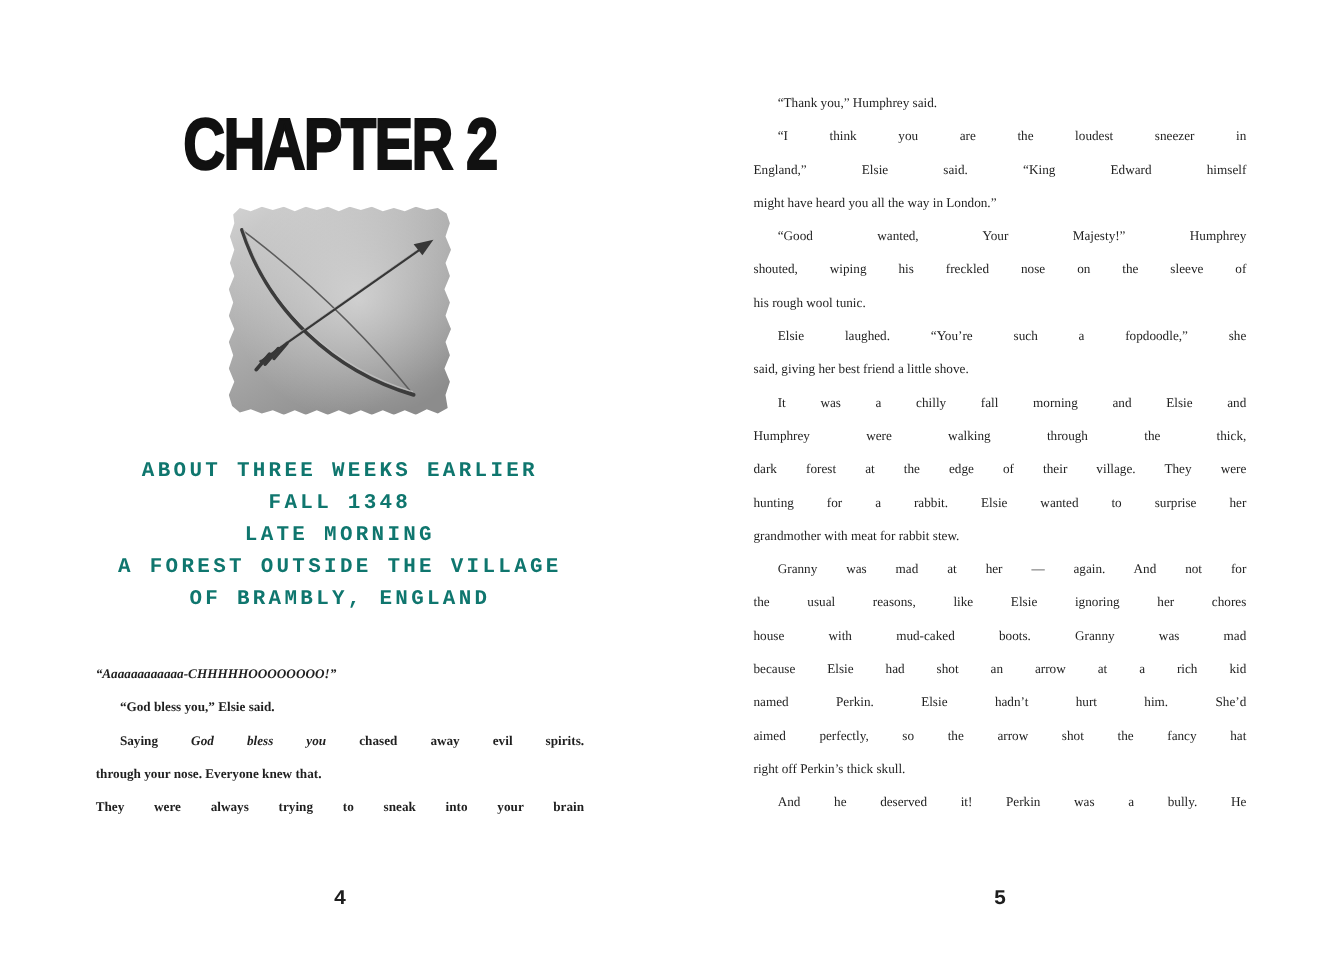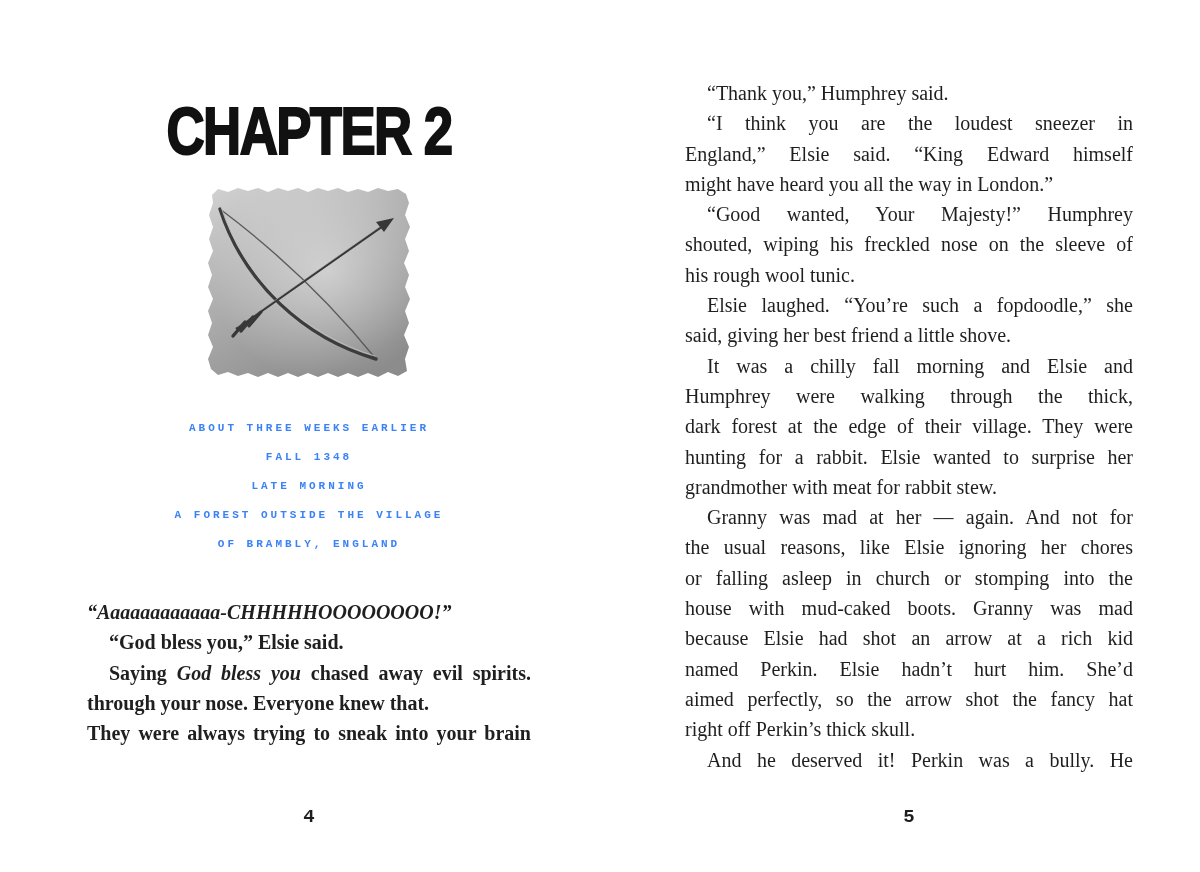--- a/index.html
+++ b/index.html
@@ -20,27 +20,27 @@
     -webkit-text-stroke:2px #111111;
   }
   .illus{
     position:absolute;top:183px;left:50%;transform:translateX(-50%);
     width:210px;height:199px;
   }
   .scene-heading{
     position:absolute;top:414px;left:-10px;right:-10px;
     text-align:center;
     font-family:"Liberation Mono","DejaVu Sans Mono",monospace;
-    font-weight:bold;font-size:11px;line-height:29px;letter-spacing:3px;
-    color:#3b82f6;
+    font-weight:bold;font-size:19px;line-height:29px;letter-spacing:3px;
+    color:#0f766e;
   }
   .body-text{position:absolute;left:2px;right:2px;}
   #left-body{top:597px;font-weight:bold;}
   #right-body{top:78px;}
-  .ln{font-size:20px;line-height:30.3px;height:30.3px;text-align:left;}
+  .ln{font-size:12px;line-height:30.3px;height:30.3px;text-align:left;}
   .in{text-indent:22px;}
   .j{text-align:justify;text-align-last:justify;}
   .it{font-style:italic;}
   .page-number{
     position:absolute;top:806px;left:0;width:100%;text-align:center;
     font-family:"Liberation Mono","DejaVu Sans Mono",monospace;
     font-weight:bold;font-size:19px;color:#1e1e1e;
   }
 </style>
 </head>
@@ -117,21 +117,20 @@
     <div class="ln">his rough wool tunic.</div>
     <div class="ln in j">Elsie laughed. “You’re such a fopdoodle,” she</div>
     <div class="ln">said, giving her best friend a little shove.</div>
     <div class="ln in j">It was a chilly fall morning and Elsie and</div>
     <div class="ln j">Humphrey were walking through the thick,</div>
     <div class="ln j">dark forest at the edge of their village. They were</div>
     <div class="ln j">hunting for a rabbit. Elsie wanted to surprise her</div>
     <div class="ln">grandmother with meat for rabbit stew.</div>
     <div class="ln in j">Granny was mad at her — again. And not for</div>
     <div class="ln j">the usual reasons, like Elsie ignoring her chores</div>
-    <div class="ln j">or falling asleep in church or stomping into the</div>
     <div class="ln j">house with mud-caked boots. Granny was mad</div>
     <div class="ln j">because Elsie had shot an arrow at a rich kid</div>
     <div class="ln j">named Perkin. Elsie hadn’t hurt him. She’d</div>
     <div class="ln j">aimed perfectly, so the arrow shot the fancy hat</div>
     <div class="ln">right off Perkin’s thick skull.</div>
     <div class="ln in j">And he deserved it! Perkin was a bully. He</div>
   </div>
 
   <div class="page-number">5</div>
 </div>

